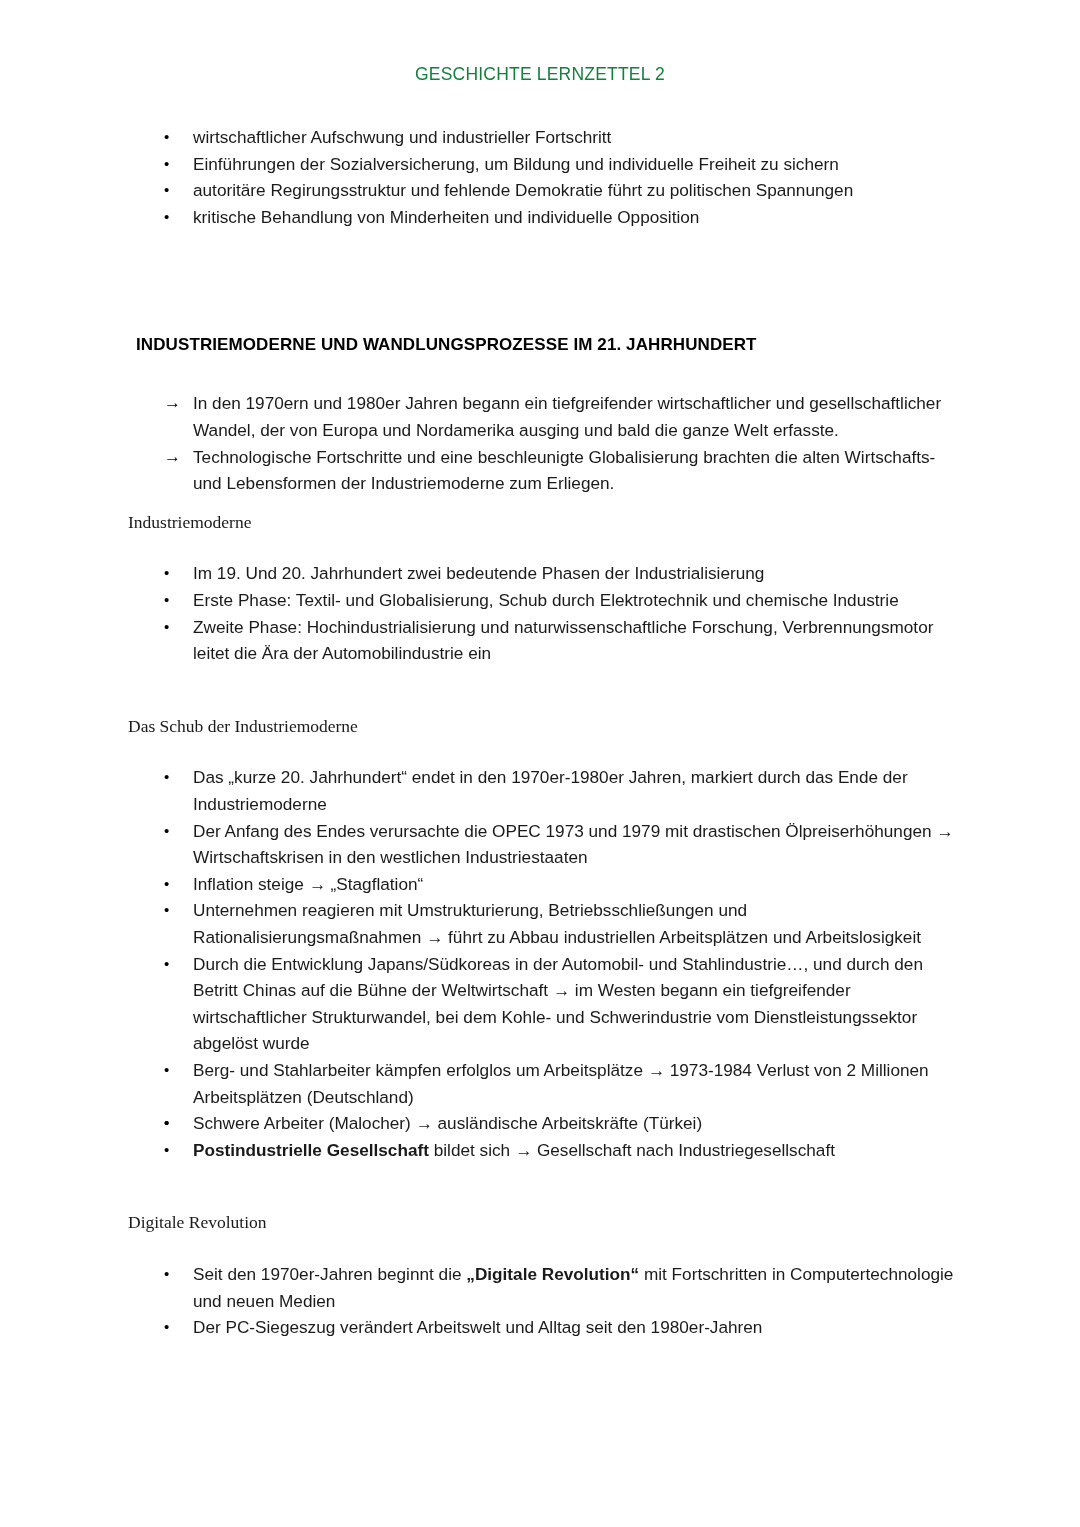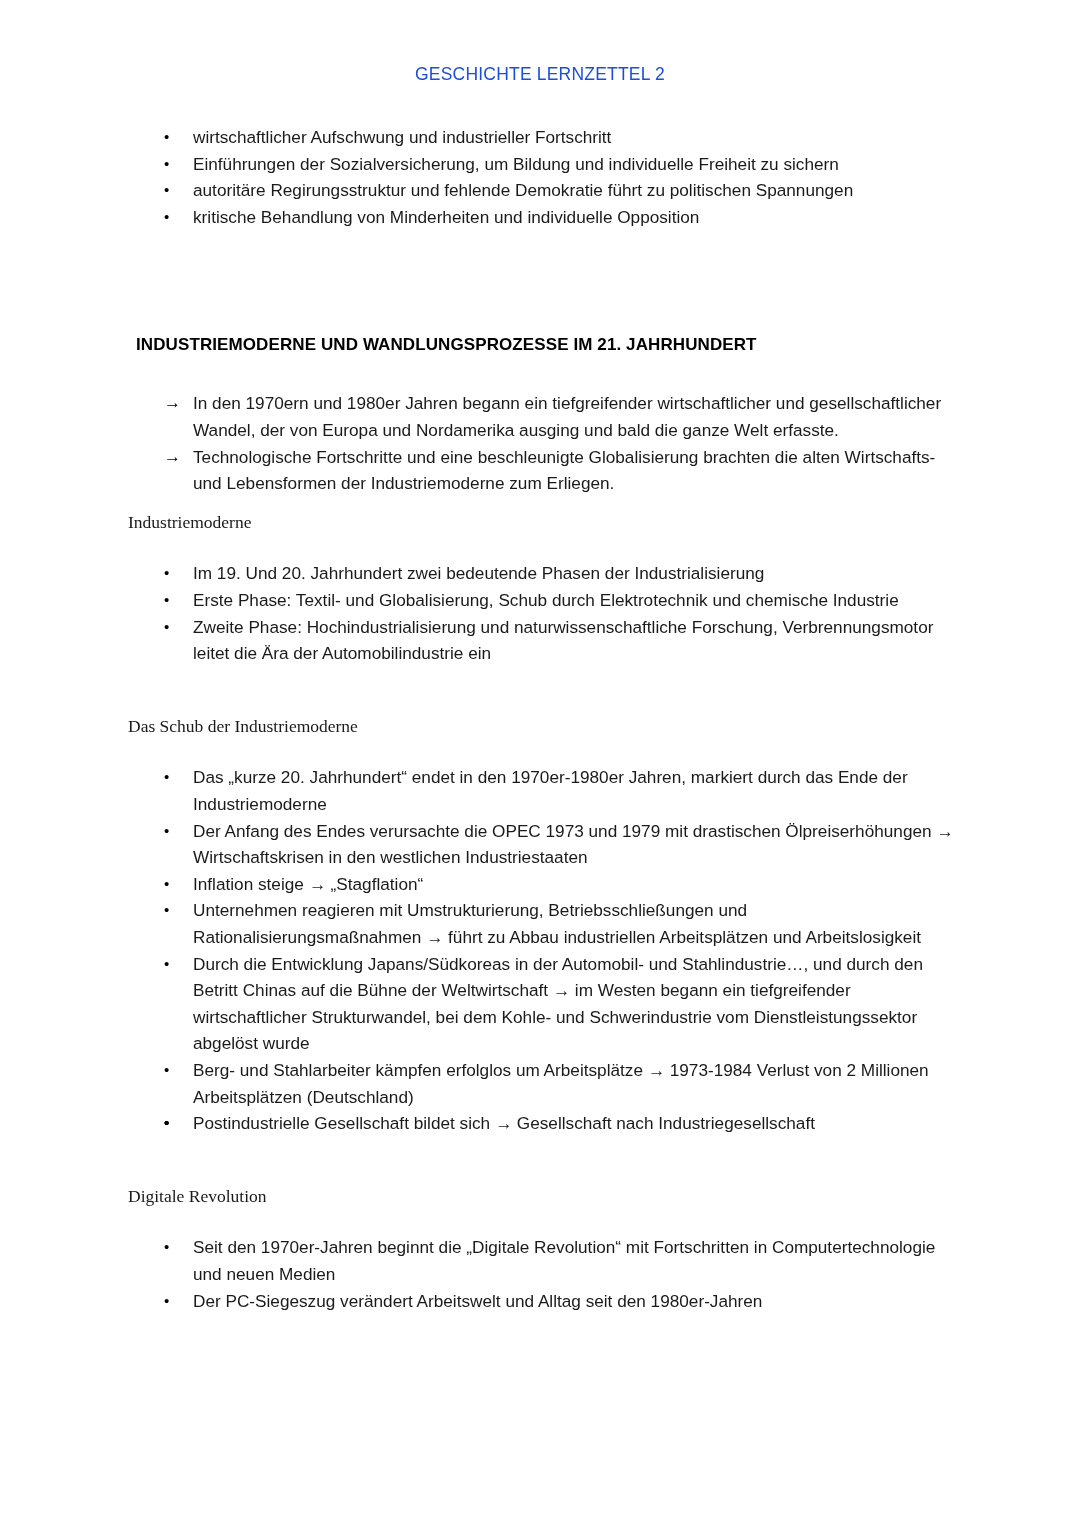--- a/index.html
+++ b/index.html
@@ -21,21 +21,21 @@
     overflow: hidden;
   }
   .doc-title {
     position: absolute;
     top: 64px;
     left: 0;
     width: 1080px;
     text-align: center;
     font-size: 17.5px;
     letter-spacing: 0.2px;
-    color: #1d4ed8;
+    color: #15803d;
     font-weight: 400;
   }
   .content {
     position: absolute;
     top: 124px;
     left: 128px;
     width: 830px;
   }
   .spacer-lg { height: 96px; }
   .spacer-md { height: 48px; }
@@ -90,21 +90,21 @@
     font-weight: bold;
     line-height: 26.6px;
   }
   
   ul.bullets.arrow-list > li {
     padding-left: 65px;
   }
   ul.bullets.arrow-list > li .marker.arrow {
     left: 36px;
   }
-  .b { font-weight: normal; }
+  .b { font-weight: bold; }
   .ar { font-weight: bold; }
 </style>
 </head>
 <body>
 
 <div class="page">
 
   <div class="doc-title">GESCHICHTE LERNZETTEL 2</div>
 
   <div class="content">
@@ -142,21 +142,21 @@
     <div class="sub-heading">Das Schub der Industriemoderne</div>
     <div class="spacer-sm"></div>
     <ul class="bullets" id="sec-1">
         <li><span class="marker dot">•</span><span>Das „kurze 20. Jahrhundert“ endet in den 1970er-1980er Jahren, markiert durch das Ende der Industriemoderne</span></li>
         <li><span class="marker dot">•</span><span>Der Anfang des Endes verursachte die OPEC 1973 und 1979 mit drastischen Ölpreiserhöhungen <span class="ar">→</span> Wirtschaftskrisen in den westlichen Industriestaaten</span></li>
         <li><span class="marker dot">•</span><span>Inflation steige <span class="ar">→</span> „Stagflation“</span></li>
         <li><span class="marker dot">•</span><span>Unternehmen reagieren mit Umstrukturierung, Betriebsschließungen und Rationalisierungsmaßnahmen <span class="ar">→</span> führt zu Abbau industriellen Arbeitsplätzen und Arbeitslosigkeit</span></li>
         <li><span class="marker dot">•</span><span>Durch die Entwicklung Japans/Südkoreas in der Automobil- und Stahlindustrie…, und durch den Betritt Chinas auf die Bühne der Weltwirtschaft <span class="ar">→</span> im Westen begann ein tiefgreifender wirtschaftlicher Strukturwandel, bei dem Kohle- und Schwerindustrie vom Dienstleistungssektor abgelöst wurde</span></li>
         <li><span class="marker dot">•</span><span>Berg- und Stahlarbeiter kämpfen erfolglos um Arbeitsplätze <span class="ar">→</span> 1973-1984 Verlust von 2 Millionen Arbeitsplätzen (Deutschland)</span></li>
         <li><span class="marker dot">•</span></li>
-        <li><span class="marker dot">•</span></li>
+        <li><span class="marker dot">•</span><span>Schwere Arbeiter (Malocher) <span class="ar">→</span> ausländische Arbeitskräfte (Türkei)</span></li>
         <li><span class="marker dot">•</span><span><span class="b">Postindustrielle Gesellschaft</span> bildet sich <span class="ar">→</span> Gesellschaft nach Industriegesellschaft</span></li>
       </ul>
 
     <div class="spacer-md"></div>
 
     <div class="sub-heading">Digitale Revolution</div>
     <div class="spacer-sm"></div>
     <ul class="bullets" id="sec-2">
         <li><span class="marker dot">•</span><span>Seit den 1970er-Jahren beginnt die <span class="b">„Digitale Revolution“</span> mit Fortschritten in Computertechnologie und neuen Medien</span></li>
         <li><span class="marker dot">•</span><span>Der PC-Siegeszug verändert Arbeitswelt und Alltag seit den 1980er-Jahren</span></li>

